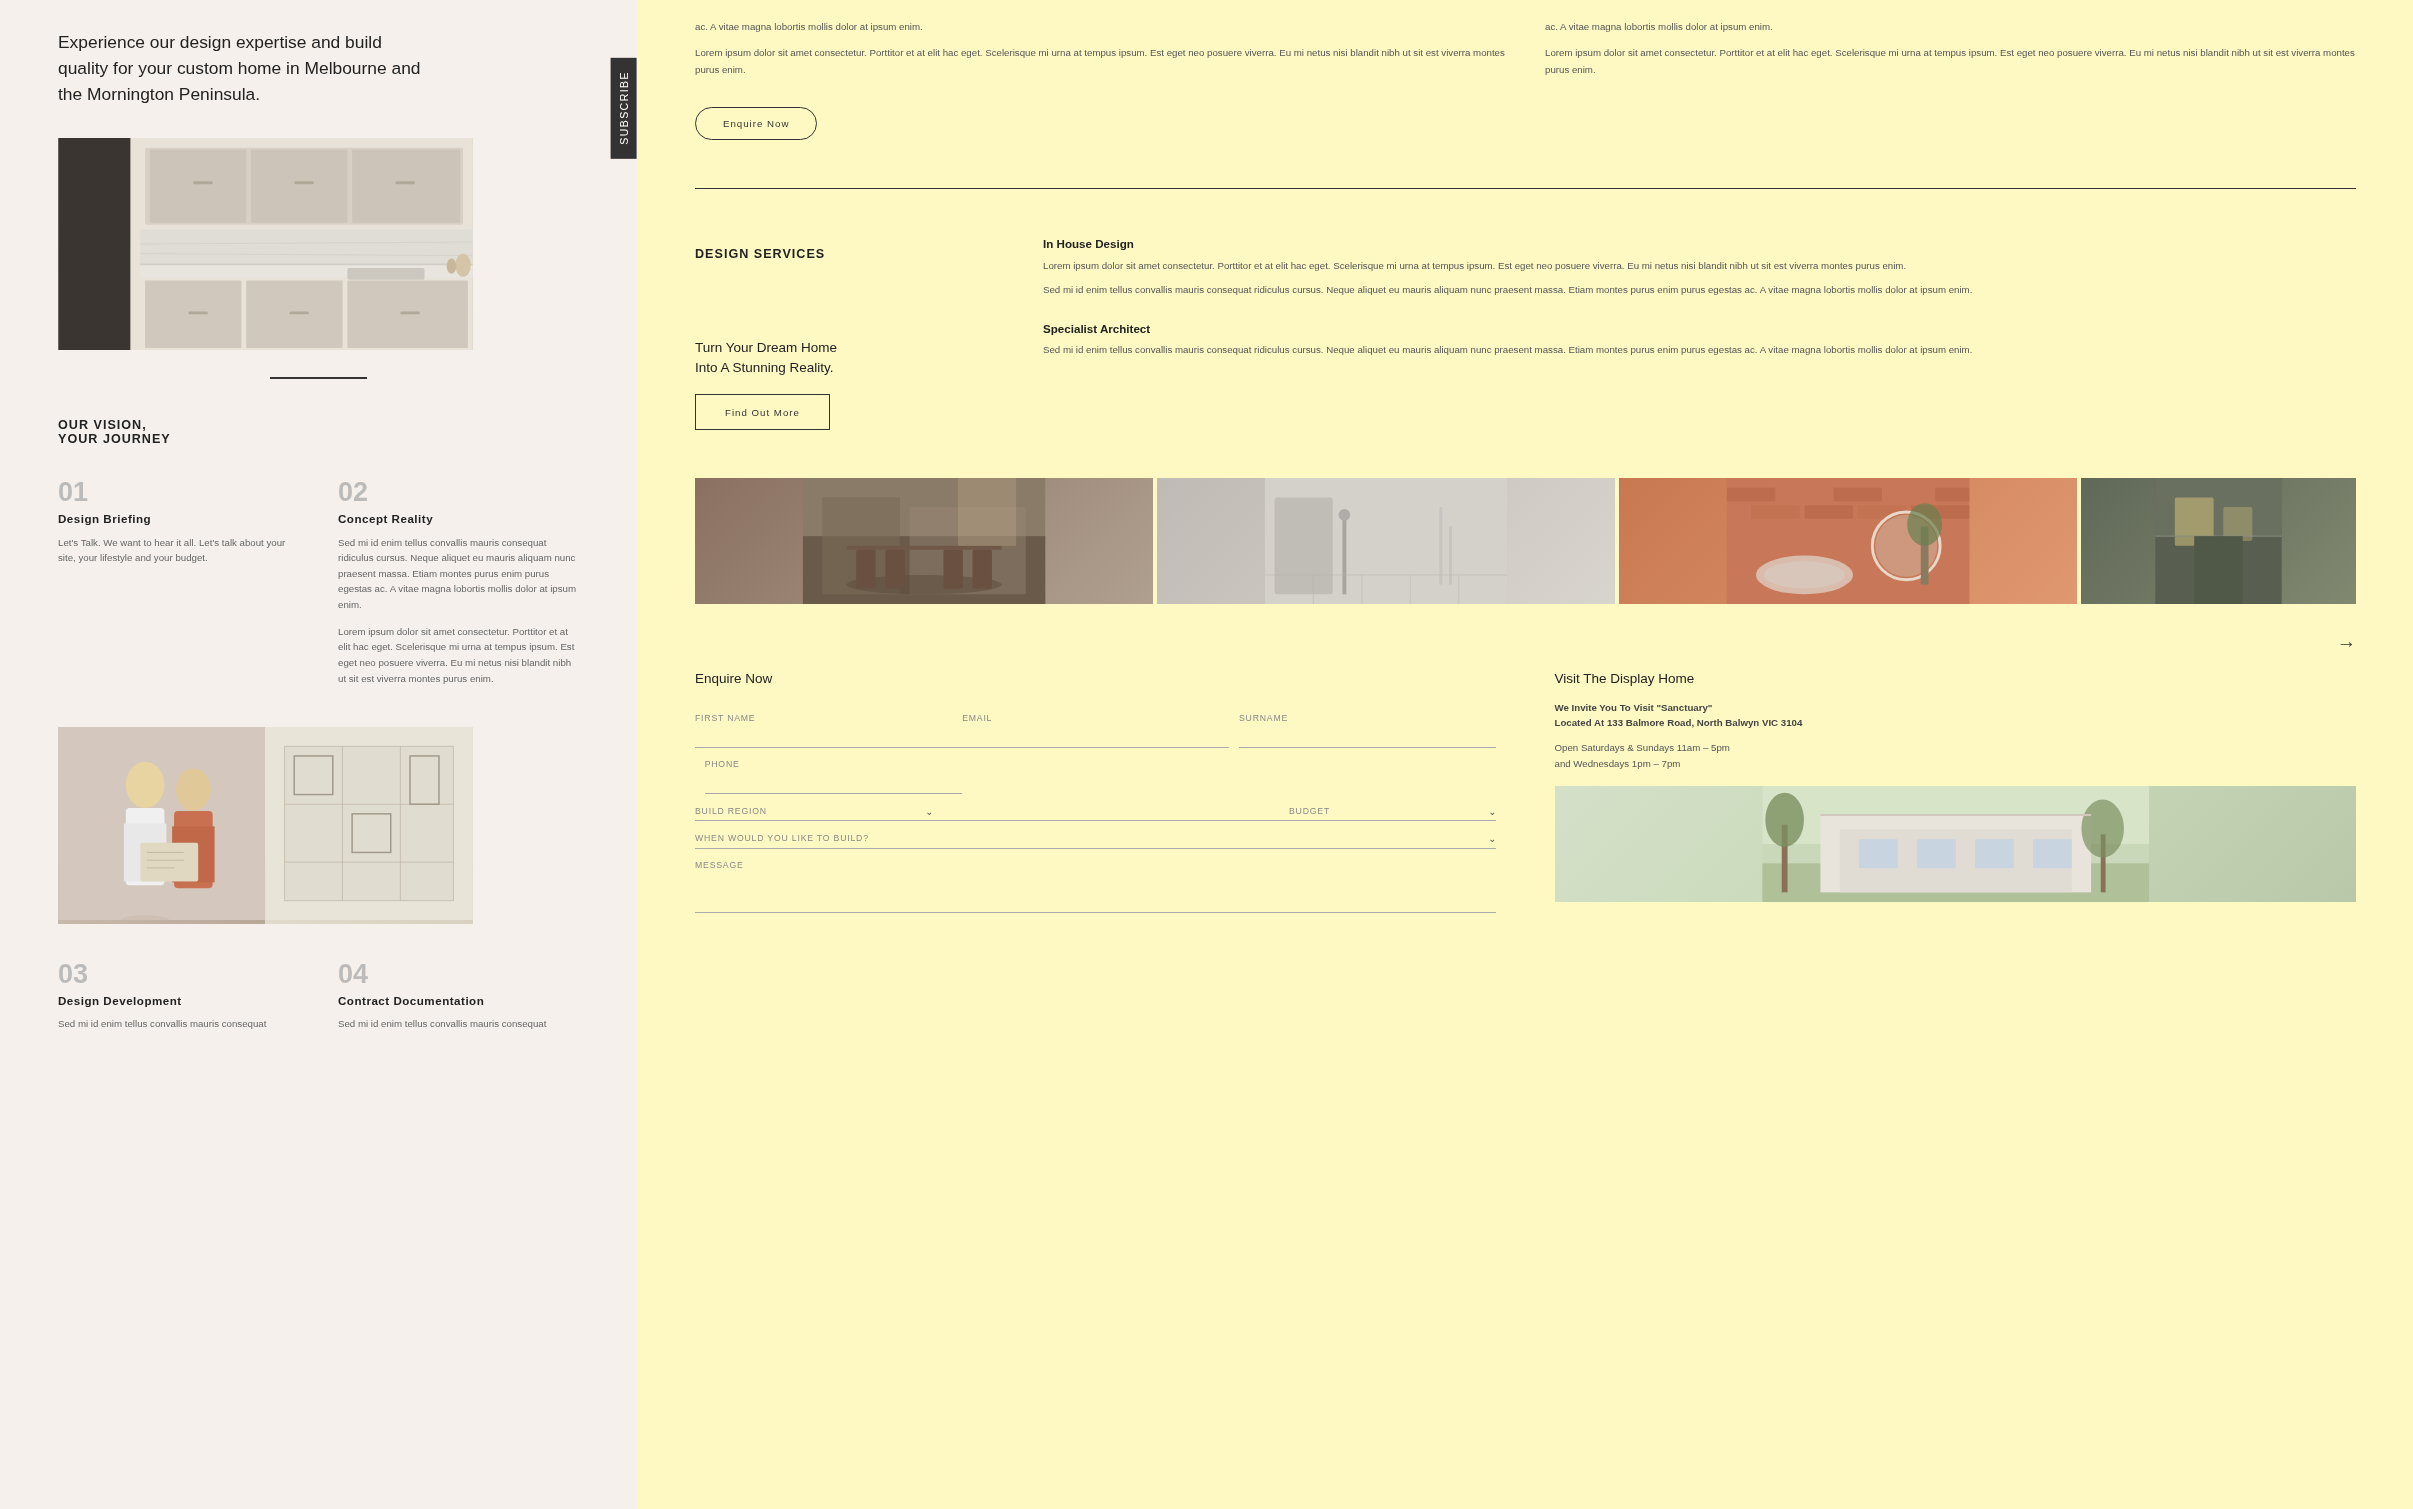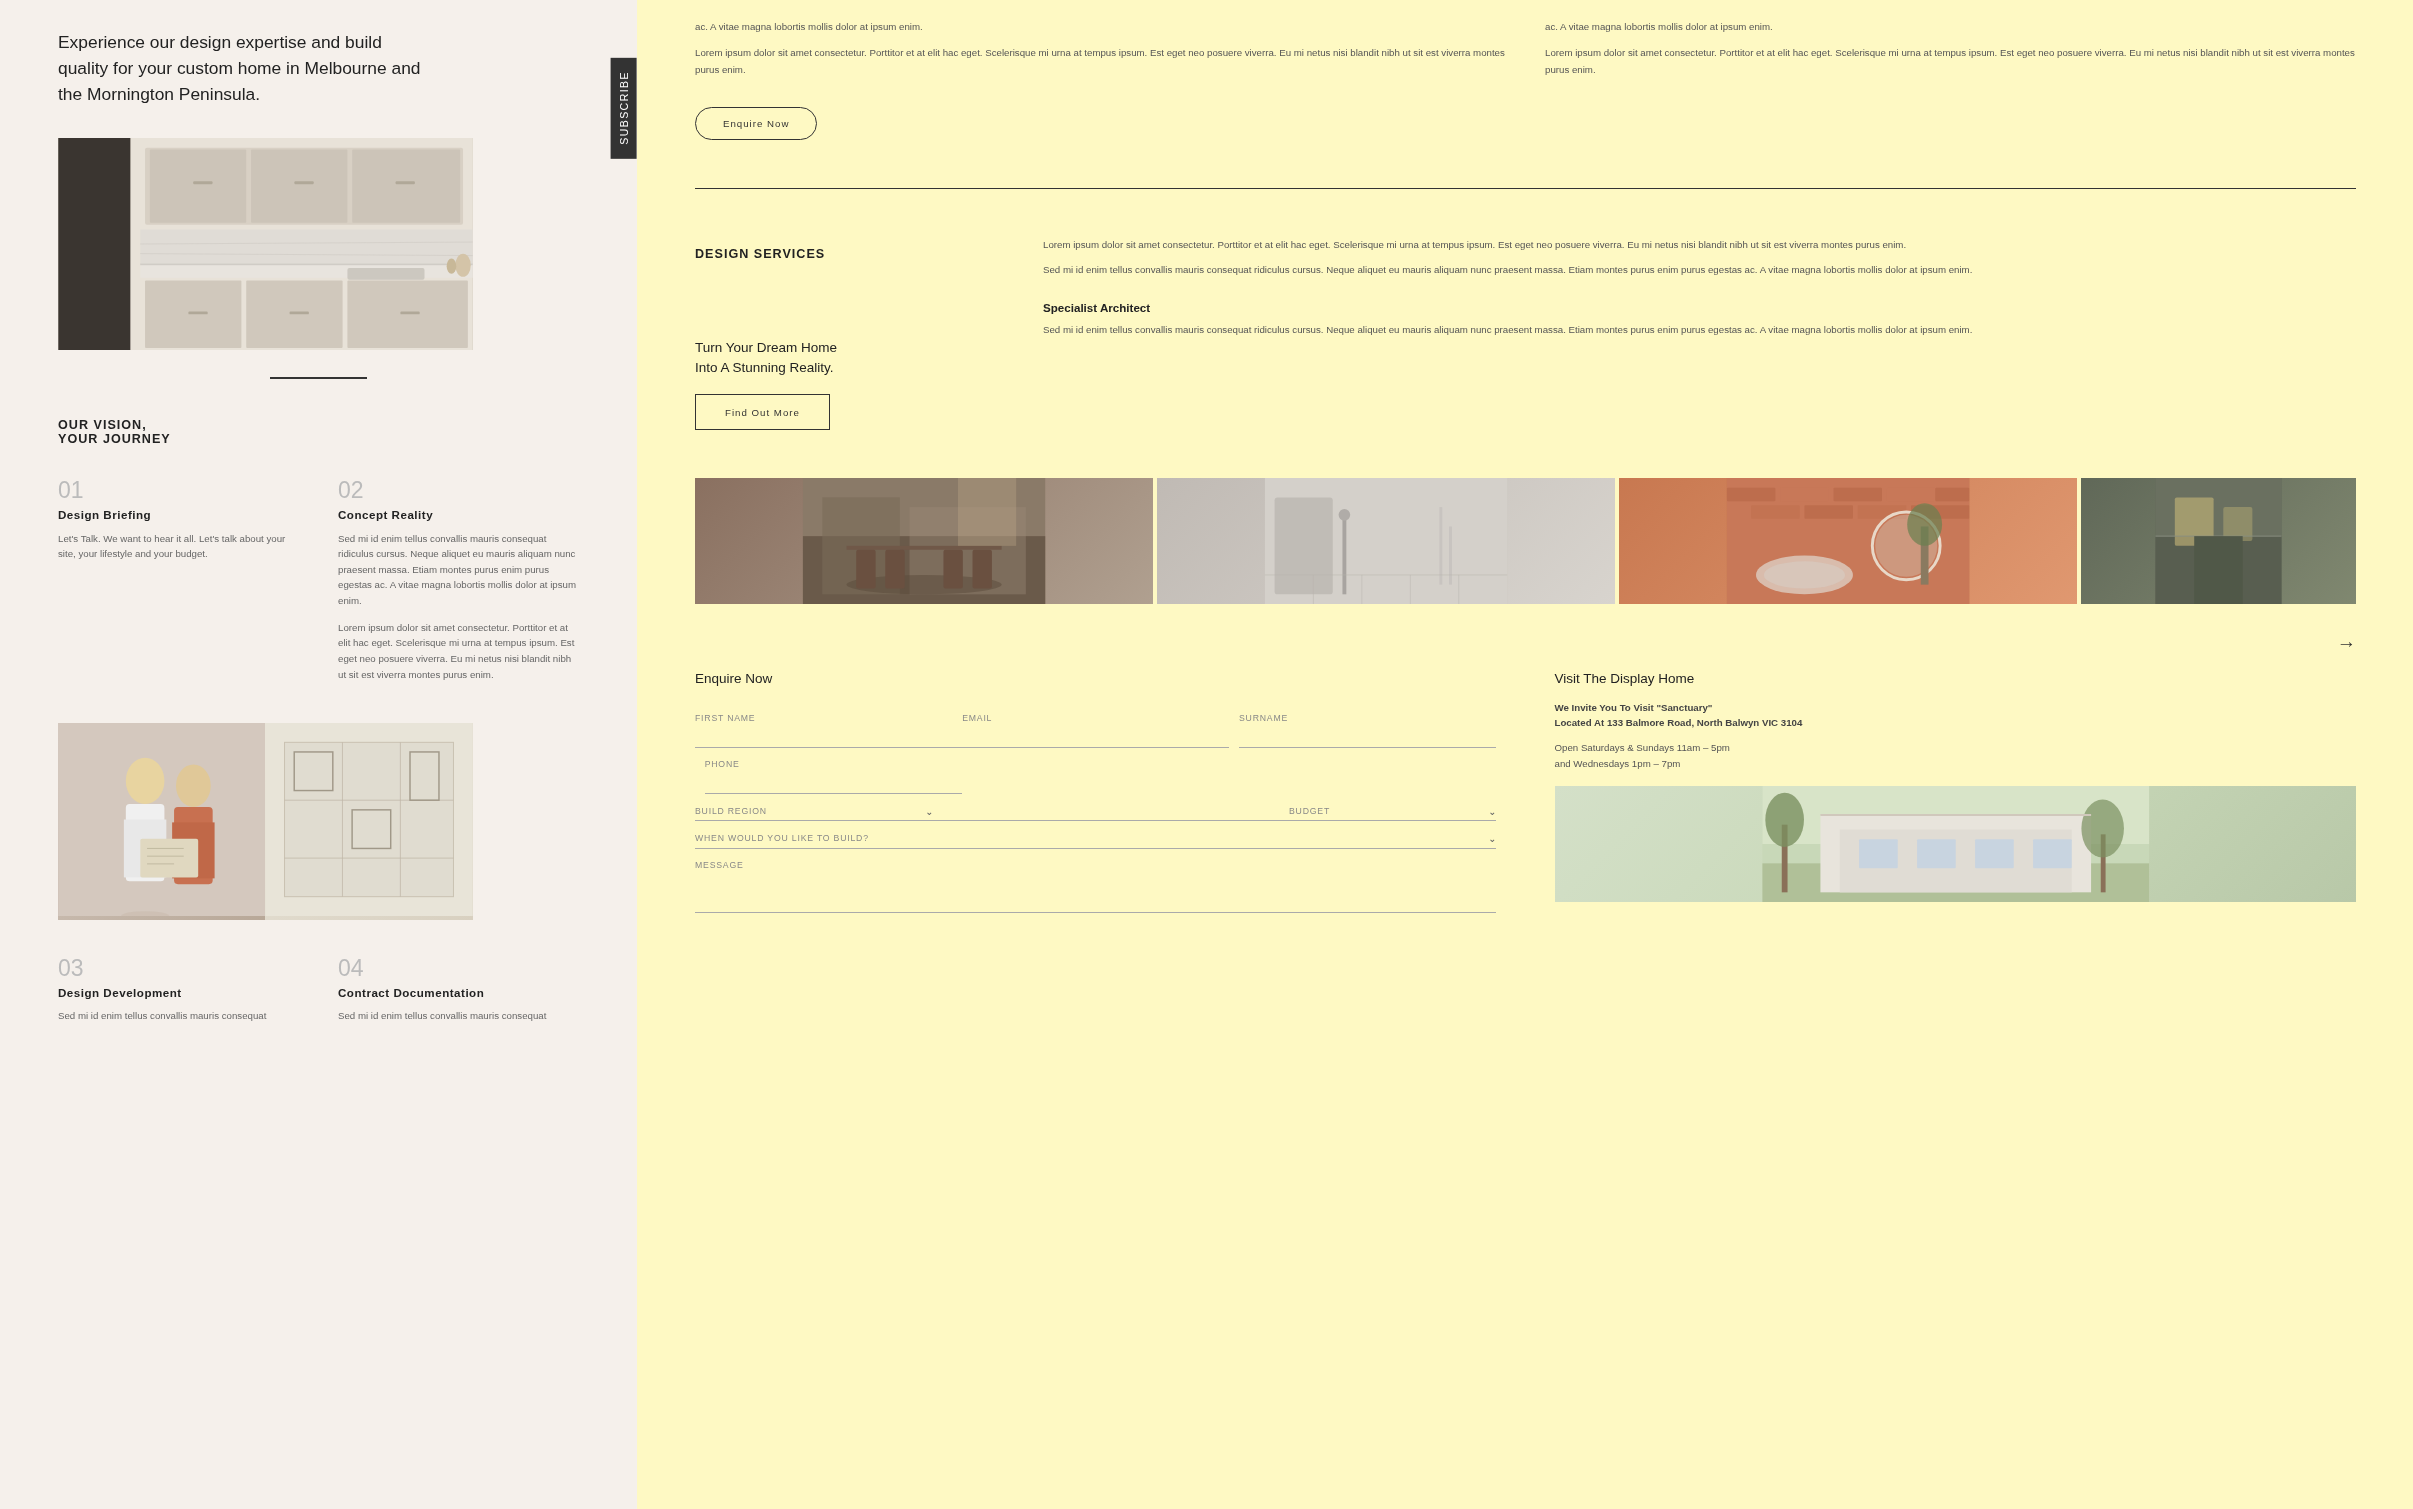--- a/index.html
+++ b/index.html
@@ -73,23 +73,23 @@
     }
 
     .steps-grid {
       display: grid;
       grid-template-columns: 1fr 1fr;
       gap: 19.3px 39px;
       margin-bottom: 29px;
     }
 
     .step-number {
-      font-size: 23px;
+      font-size: 27px;
       color: #bbb;
-      font-weight: 400;
+      font-weight: 700;
       margin-bottom: 3.9px;
     }
 
     .step-title {
       font-size: 11.6px;
       font-weight: 600;
       color: #222;
       letter-spacing: 0.5px;
       margin-bottom: 9.7px;
     }
@@ -535,20 +535,21 @@
       <div class="design-services-title">DESIGN SERVICES</div>
       <div class="dream-home-block" style="margin-top: 77px;">
         <div class="dream-home-text" style="white-space: pre-line;">Turn Your Dream Home
 Into A Stunning Reality.</div>
         <button class="find-out-btn">Find Out More</button>
       </div>
     </div>
 
     <div>
       <div class="service-item">
+        <div class="service-item-title">In House Design</div>
         <div class="service-item-text">Lorem ipsum dolor sit amet consectetur. Porttitor et at elit hac eget. Scelerisque mi urna at tempus ipsum. Est eget neo posuere viverra. Eu mi netus nisi blandit nibh ut sit est viverra montes purus enim.</div>
         <div class="service-item-text" style="margin-top:7.7px;">Sed mi id enim tellus convallis mauris consequat ridiculus cursus. Neque aliquet eu mauris aliquam nunc praesent massa. Etiam montes purus enim purus egestas ac. A vitae magna lobortis mollis dolor at ipsum enim.</div>
       </div>
       <div class="service-item">
         <div class="service-item-title">Specialist Architect</div>
         <div class="service-item-text">Sed mi id enim tellus convallis mauris consequat ridiculus cursus. Neque aliquet eu mauris aliquam nunc praesent massa. Etiam montes purus enim purus egestas ac. A vitae magna lobortis mollis dolor at ipsum enim.</div>
       </div>
     </div>
   </div>
 

